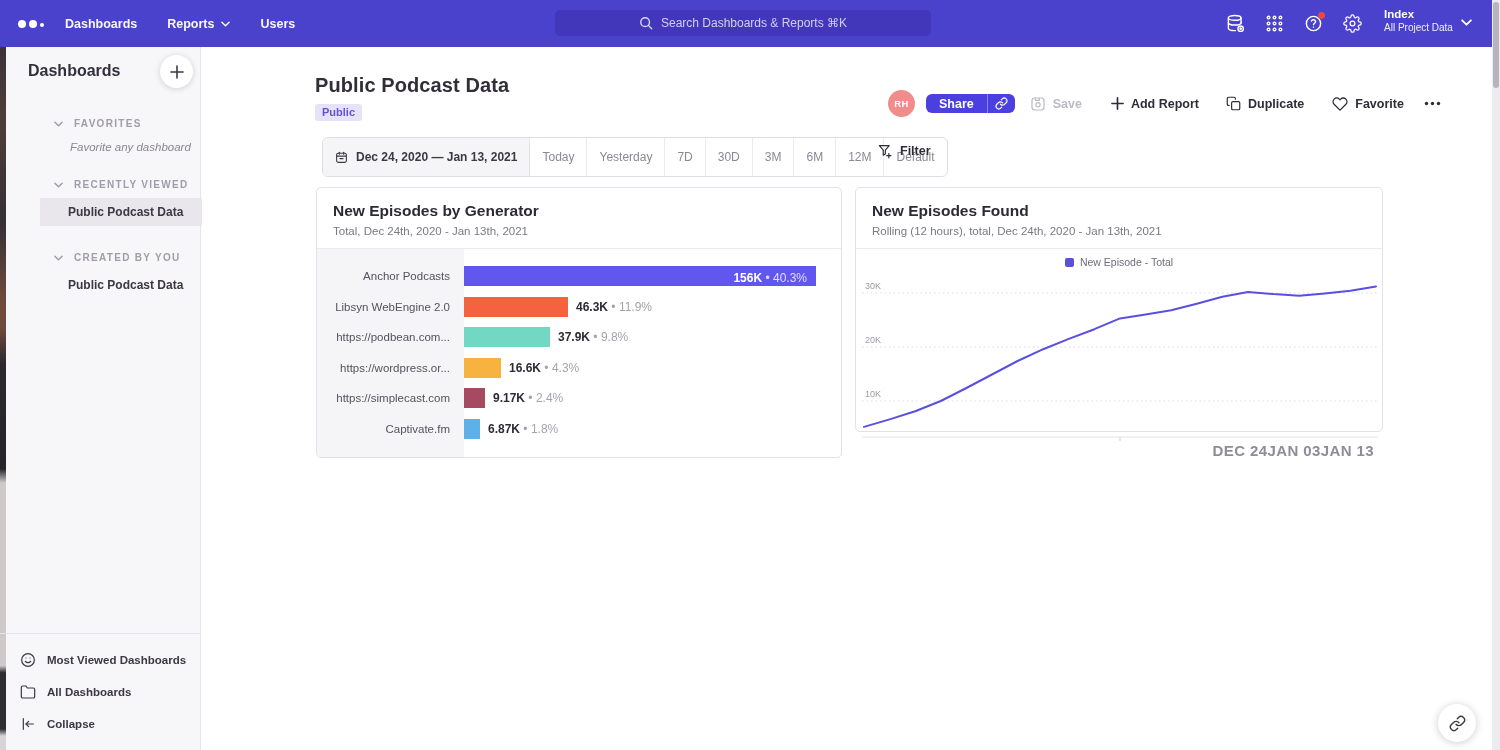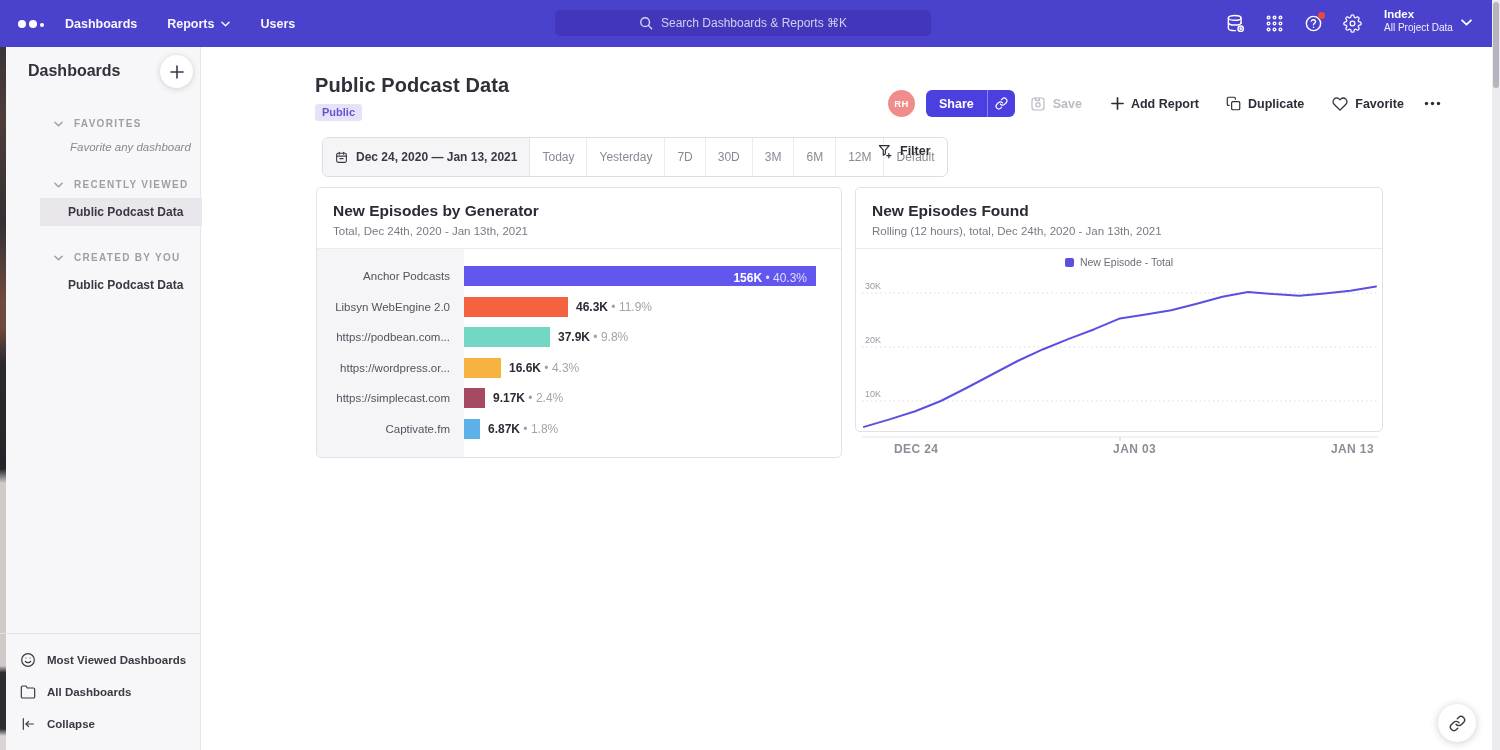--- a/index.html
+++ b/index.html
@@ -53,21 +53,21 @@
   .sbf-item svg { color:#3b3844; }
 
   
   .main { position:absolute; left:202px; top:47px; right:0; bottom:0; background:#fff; }
   .page-title { position:absolute; left:113px; top:27px; font-size:20px; font-weight:700; color:#312e39; letter-spacing:.1px; }
   .badge { position:absolute; left:113px; top:57px; padding:2px 7px 3px; border-radius:3px; font-size:11px; font-weight:600; }
 
   .actions { position:absolute; left:686px; top:43px; height:27px; display:flex; align-items:center; }
   .avatar { width:27px; height:27px; border-radius:50%; display:flex; align-items:center; justify-content:center;
             color:#fff; font-size:9.5px; font-weight:700; letter-spacing:.3px; cursor:pointer; }
-  .share { display:flex; height:27px; border-radius:6px; overflow:hidden; color:#fff; margin-left:11px; cursor:pointer; }
+  .share { display:flex; height:19px; border-radius:6px; overflow:hidden; color:#fff; margin-left:11px; cursor:pointer; }
   .share-txt { padding:0 13px; display:flex; align-items:center; font-weight:700; font-size:12.5px; border-right:1px solid rgba(255,255,255,.35); }
   .share-link { width:27px; display:flex; align-items:center; justify-content:center; }
   .act { display:flex; align-items:center; gap:7px; font-size:12.5px; font-weight:700; color:#2f2c37; cursor:pointer; white-space:nowrap; }
   .act.disabled { color:#bcbac3; }
   .act-save { margin-left:15px; }
   .act-add { margin-left:29px; }
   .act-dup { margin-left:27px; }
   .act-fav { margin-left:28px; }
   .act-more { margin-left:20px; letter-spacing:1px; }
 
@@ -99,22 +99,22 @@
   .bval b, .bval-in b { font-weight:700; }
   .bval i, .bval-in i { font-style:normal; font-weight:400; }
   .bval i { color:#a5a2ac; }
   .bval-in { position:absolute; right:9px; top:0; height:24px; display:flex; align-items:center; font-size:12px; color:#fff; white-space:nowrap; }
   .bval-in i { color:rgba(255,255,255,.8); }
 
   .legend-row { position:absolute; left:0; right:0; top:68px; display:flex; justify-content:center; align-items:center;
                 gap:6px; font-size:10.5px; color:#6f6c78; cursor:pointer; }
   .legend-swatch { width:9px; height:9px; border-radius:2px; }
   #line-plot { position:absolute; left:6px; top:84px; width:516px; height:169px; }
-  .xlabels { position:absolute; left:8px; right:8px; top:254px; display:flex; justify-content:space-between;
-             font-size:12px; font-weight:700; letter-spacing:.4px; color:#8f8c98;margin-left:30px; }
+  .xlabels { position:absolute; left:8px; right:8px; top:254px; display:flex; justify-content:flex-end;
+             font-size:15px; font-weight:700; letter-spacing:.4px; color:#8f8c98; }
 
   .fab { position:absolute; left:1236px; top:657px; width:38px; height:38px; border-radius:50%; background:#fff;
          box-shadow:0 1px 8px rgba(0,0,0,.2); display:flex; align-items:center; justify-content:center; color:#3c3946; cursor:pointer; }
 </style>
 </head>
 <body>
 
 <div class="topnav" style="background: rgb(74, 65, 205);">
   <div class="logo">
     <span class="d1"></span>

